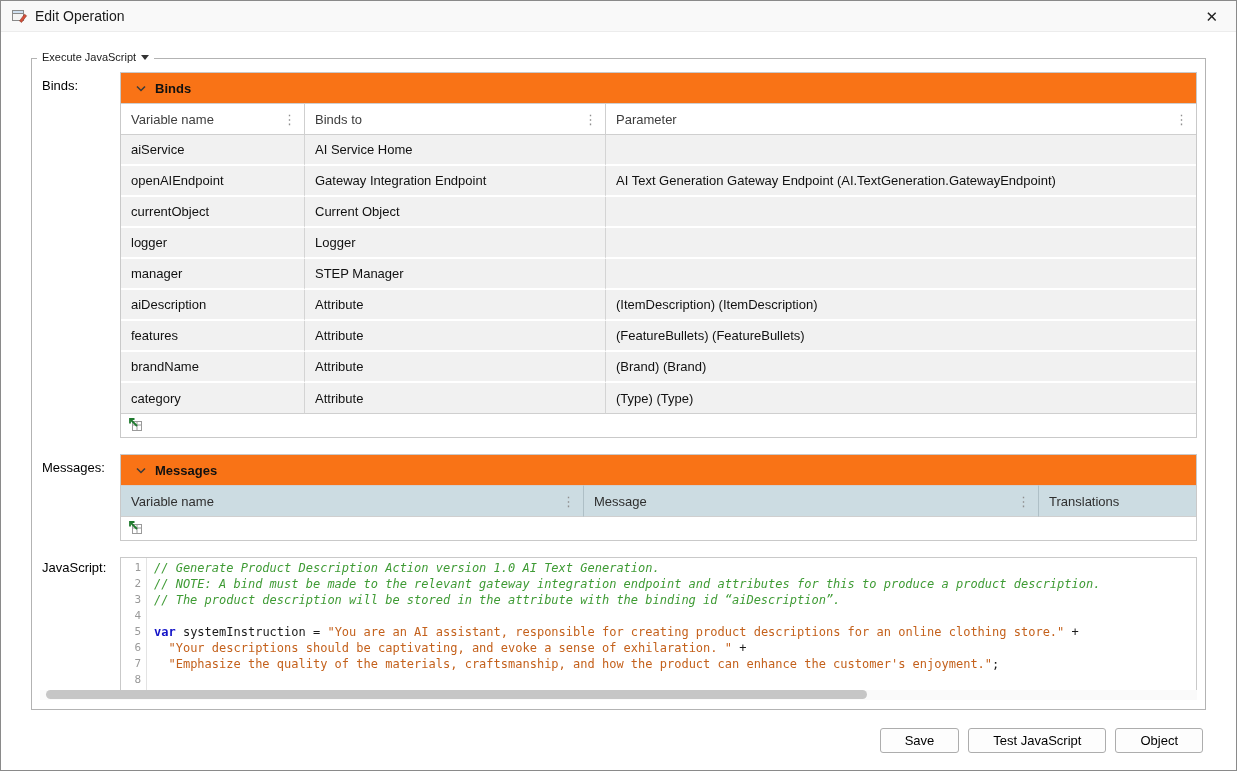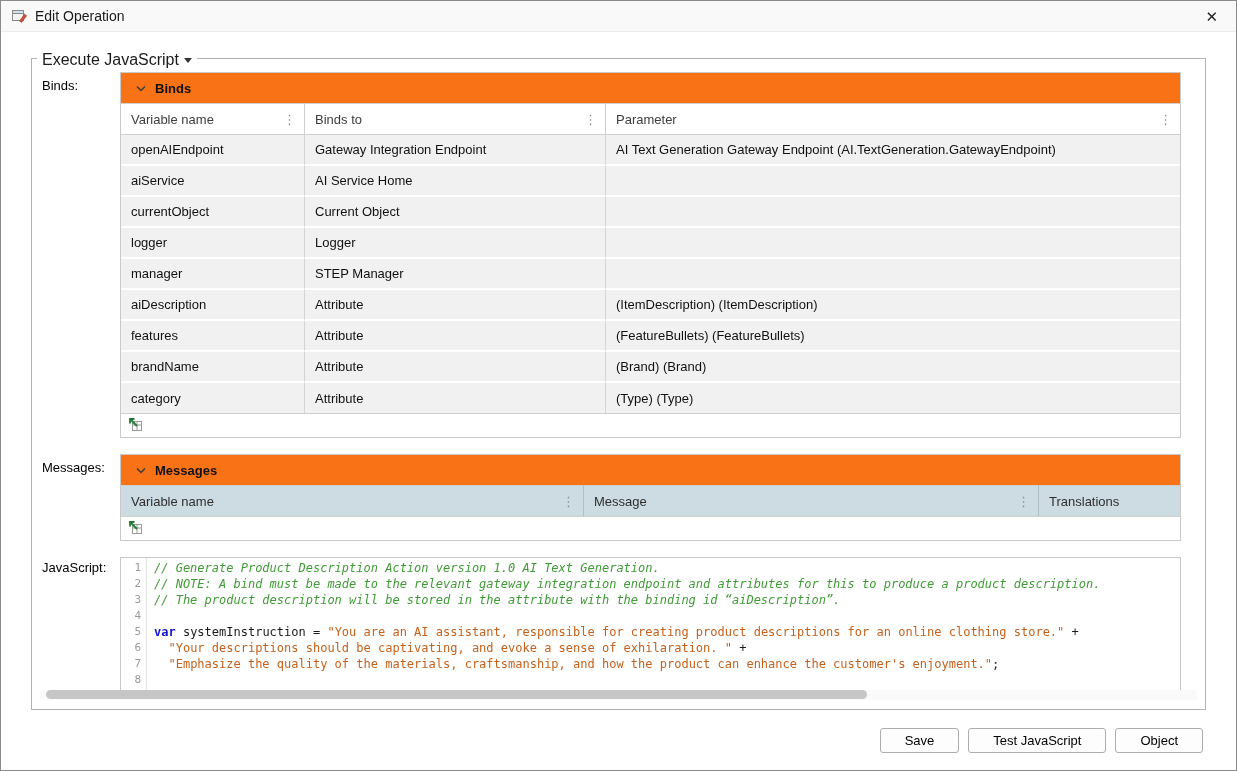--- a/index.html
+++ b/index.html
@@ -23,30 +23,30 @@
     font-family: "Liberation Sans", sans-serif;
   }
 
   
   .groupbox {
     position: absolute; left: 30px; top: 57px; right: 30px; bottom: 60px;
     border: 1px solid #b3b3b3; background: #fff;
   }
   .legend {
     position: absolute; top: -8px; left: 5px; background: #fff;
-    padding: 0 5px; font-size: 16px; color: #1a1a1a;
+    padding: 0 5px; font-size: 11px; color: #1a1a1a;
     display: flex; align-items: center; gap: 5px;
   }
   .caret {
     width: 0; height: 0; border-left: 4px solid transparent;
     border-right: 4px solid transparent; border-top: 5px solid #333;
     display: inline-block;
   }
 
-  .inner { position: absolute; left: 10px; top: 13px; right: 24px; }
+  .inner { position: absolute; left: 10px; top: 13px; right: 8px; }
 
   .section-row { display: flex; }
   .section-row + .section-row { margin-top: 16px; }
   .side-label { width: 78px; flex-shrink: 0; font-size: 13px; color: #000; padding-top: 6px; }
   .section-content { flex: 1; min-width: 0; }
 
   .panel { border: 1px solid #c9c9c9; background: #f97316; }
   .section-header {
     height: 30px; display: flex; align-items: center; gap: 9px;
     padding-left: 15px; font-size: 13px; font-weight: bold; color: #111;
@@ -175,28 +175,28 @@
                   <th>
                     <div class="th-inner">
                         <span>Parameter</span>
                         <span class="kebab">⋮</span>
                       </div>
                   </th>
                 </tr>
               </thead>
               <tbody>
                   <tr>
+                    <td>aiService</td>
+                    <td>AI Service Home</td>
+                    <td></td>
+                  </tr>
+                  <tr>
                     <td>openAIEndpoint</td>
                     <td>Gateway Integration Endpoint</td>
                     <td>AI Text Generation Gateway Endpoint (AI.TextGeneration.GatewayEndpoint)</td>
-                  </tr>
-                  <tr>
-                    <td>aiService</td>
-                    <td>AI Service Home</td>
-                    <td></td>
                   </tr>
                   <tr>
                     <td>currentObject</td>
                     <td>Current Object</td>
                     <td></td>
                   </tr>
                   <tr>
                     <td>logger</td>
                     <td>Logger</td>
                     <td></td>

